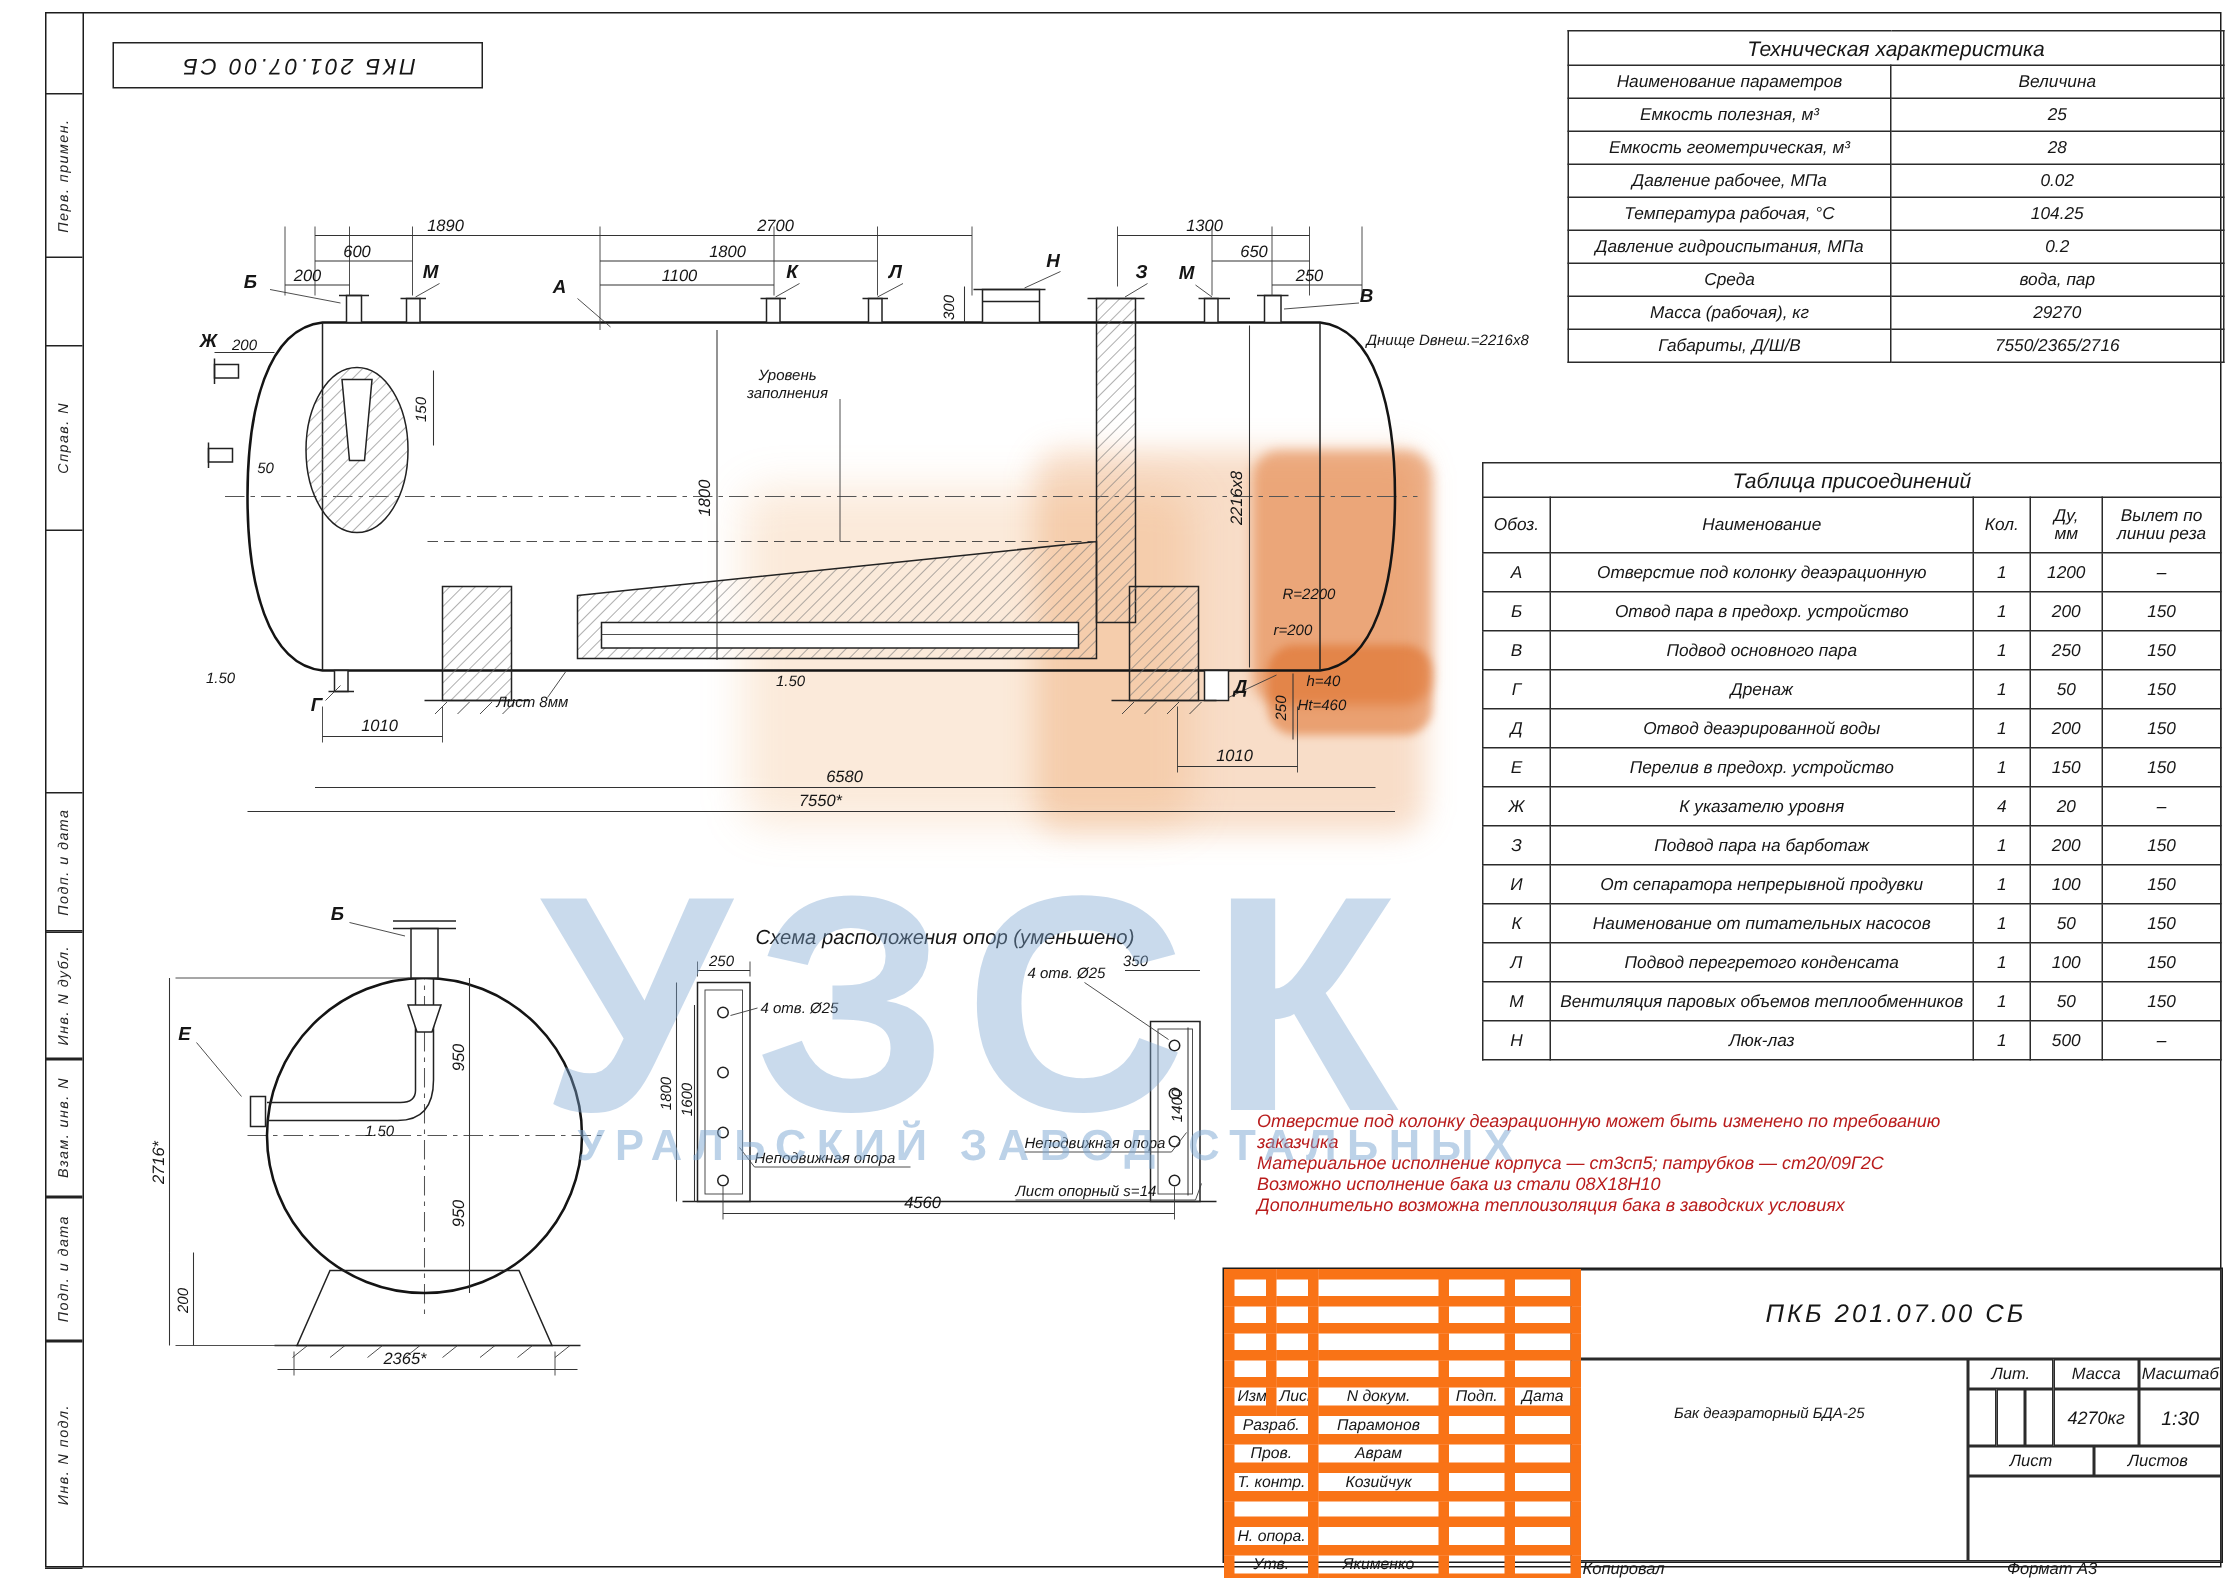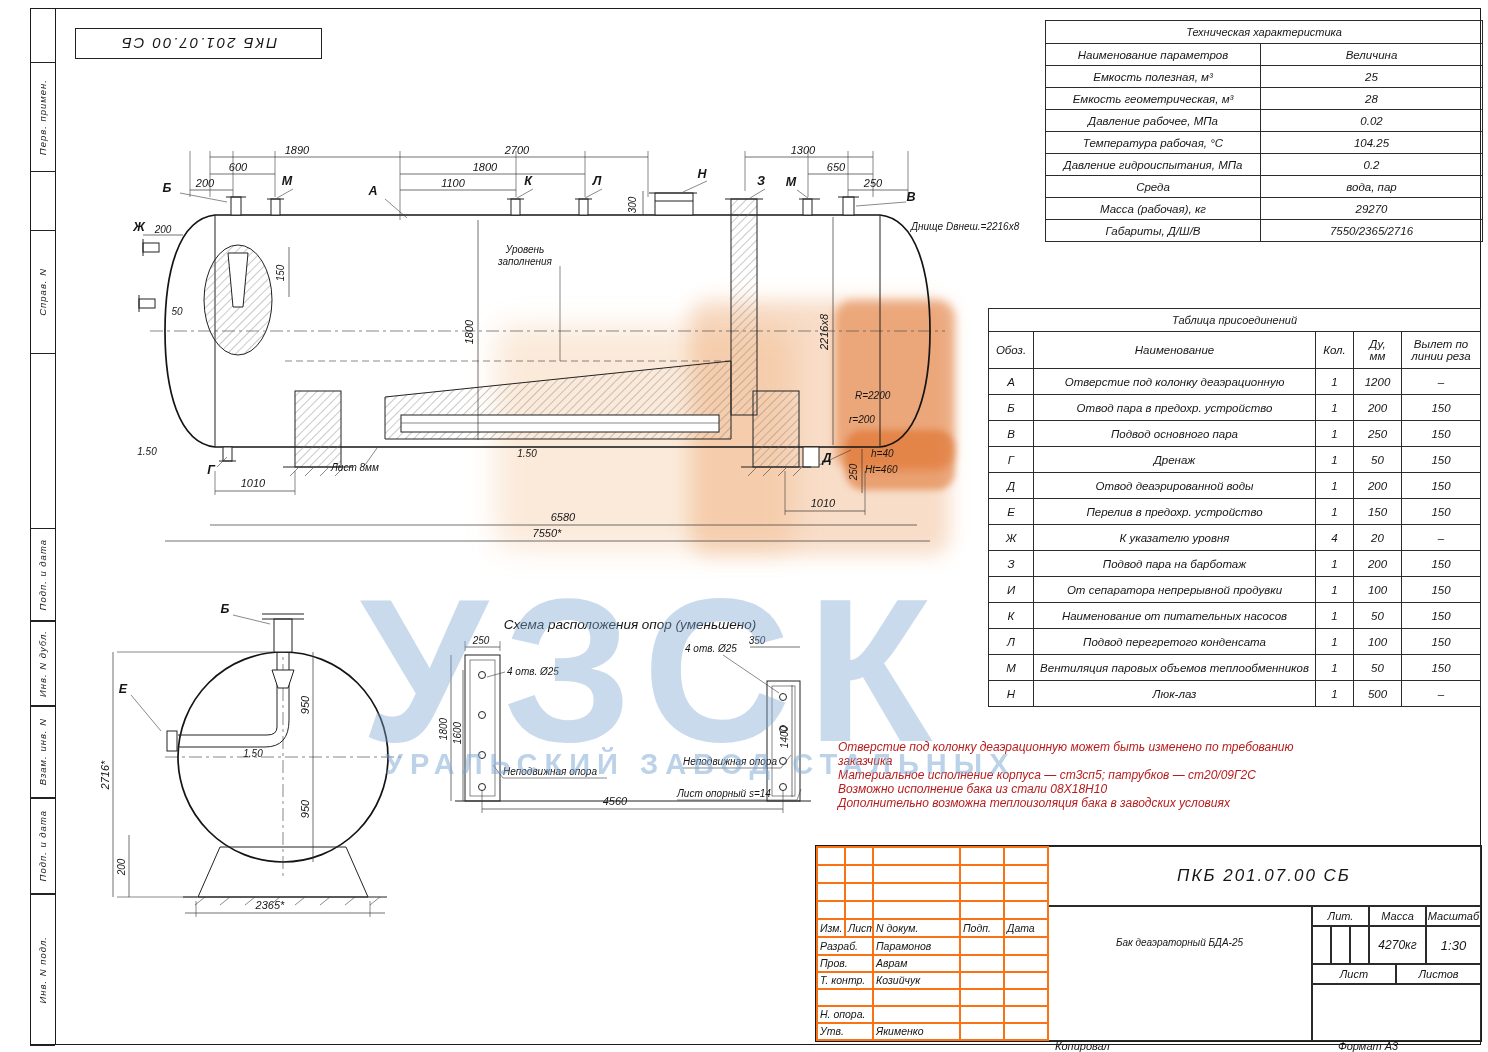--- a/index.html
+++ b/index.html
@@ -8,31 +8,31 @@
   .frame{position:absolute;left:30px;top:8px;width:1449px;height:1035px;border:1.6px solid #1c1c1c;z-index:1;}
   .innerline{position:absolute;left:55px;top:8px;width:0;height:1036px;border-left:1.4px solid #1c1c1c;z-index:1;}
   .strip{position:absolute;left:30px;top:8px;width:25px;height:1036px;z-index:1;}
   .mbox{position:absolute;left:0;width:25px;border-top:1px solid #222;border-bottom:1px solid #222;display:flex;align-items:center;justify-content:center;}
   .vtext{writing-mode:vertical-rl;transform:rotate(180deg);font:italic 9.5px "Liberation Sans",sans-serif;letter-spacing:1px;color:#222;white-space:nowrap;}
   .stamp{position:absolute;left:75px;top:28px;width:245px;height:29px;border:1.4px solid #222;display:flex;align-items:center;justify-content:center;z-index:1;background:transparent;}
   .stamp span{display:inline-block;transform:rotate(180deg);font:italic 15px "Liberation Sans",sans-serif;letter-spacing:2px;}
   
   table{border-collapse:collapse;table-layout:fixed;z-index:1;background:transparent;}
   .dtab td,.dtab th{border:1px solid #2b2b2b;font:italic 11.5px "Liberation Sans",sans-serif;text-align:center;vertical-align:middle;padding:0 4px;overflow:hidden;}
-  .dtab .ttl{font-size:11px;height:22px;}
+  .dtab .ttl{font-size:14px;height:22px;}
   .tech td{height:21px;}
   .conn td{height:25px;}
   .conn th{height:36px;font-weight:normal;margin-top:24px;}
   .pre{white-space:pre-line;line-height:12px;}
   
   .notes{position:absolute;font:italic 12px "Liberation Sans",sans-serif;line-height:14px;z-index:1;color:#b91c1c;}
   
   .tb{position:absolute;left:815px;top:845px;width:665px;height:195px;border:1.6px solid #1c1c1c;z-index:2;background:transparent;}
   .tbl{position:absolute;left:0;top:0;width:231px;height:195px;}
-  .tbl td{border:2px solid #f97316;font:italic 10.5px "Liberation Sans",sans-serif;padding:0 2px;text-align:left;overflow:hidden;white-space:nowrap;}
+  .tbl td{border:7px solid #f97316;font:italic 10.5px "Liberation Sans",sans-serif;padding:0 2px;text-align:center;overflow:hidden;white-space:nowrap;}
   .cell{position:absolute;border:1px solid #2b2b2b;box-sizing:border-box;font:italic 11px "Liberation Sans",sans-serif;display:flex;align-items:center;justify-content:center;overflow:hidden;}
   .docnum{font-size:17px;letter-spacing:2px;}
   .pname{font-size:10px;align-items:flex-start;padding-top:30px;}
   .botlbl{position:absolute;font:italic 11px "Liberation Sans",sans-serif;z-index:2;}
   
   .wm-big{position:absolute;left:360px;top:552px;font:bold 205px "Liberation Sans",sans-serif;letter-spacing:16px;color:rgba(126,168,210,0.42);z-index:3;pointer-events:none;white-space:nowrap;}
   .wm-sub{position:absolute;left:385px;top:748px;font:bold 29px "Liberation Sans",sans-serif;letter-spacing:7px;color:rgba(126,168,210,0.52);z-index:3;pointer-events:none;white-space:nowrap;}
   .wm-o{position:absolute;z-index:0;pointer-events:none;border-radius:18px;}
   
   #draw{position:absolute;left:55px;top:135px;z-index:1;overflow:visible;}

